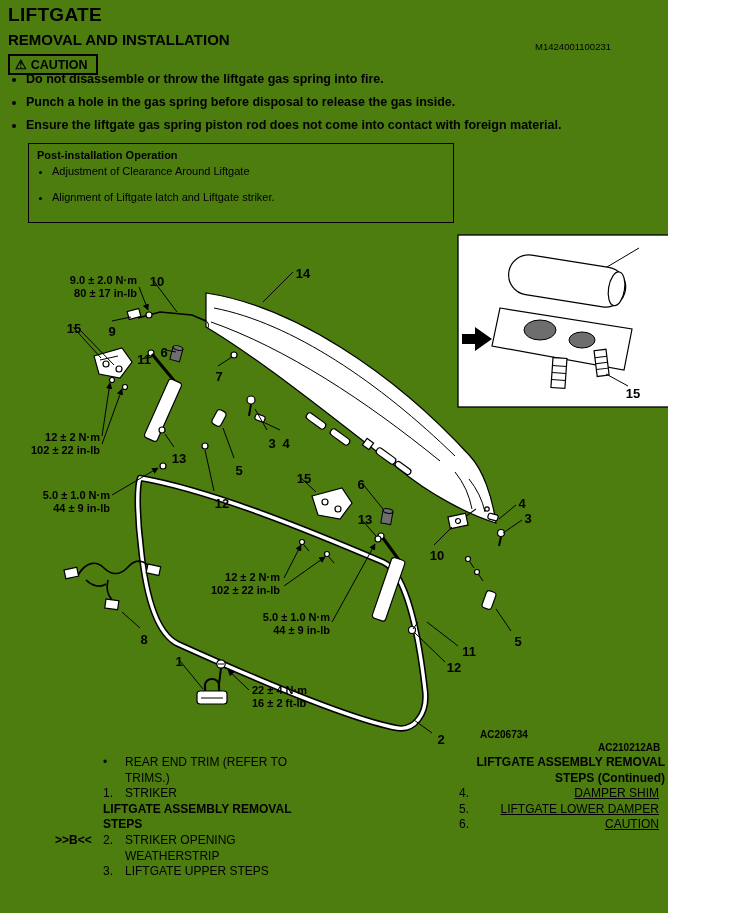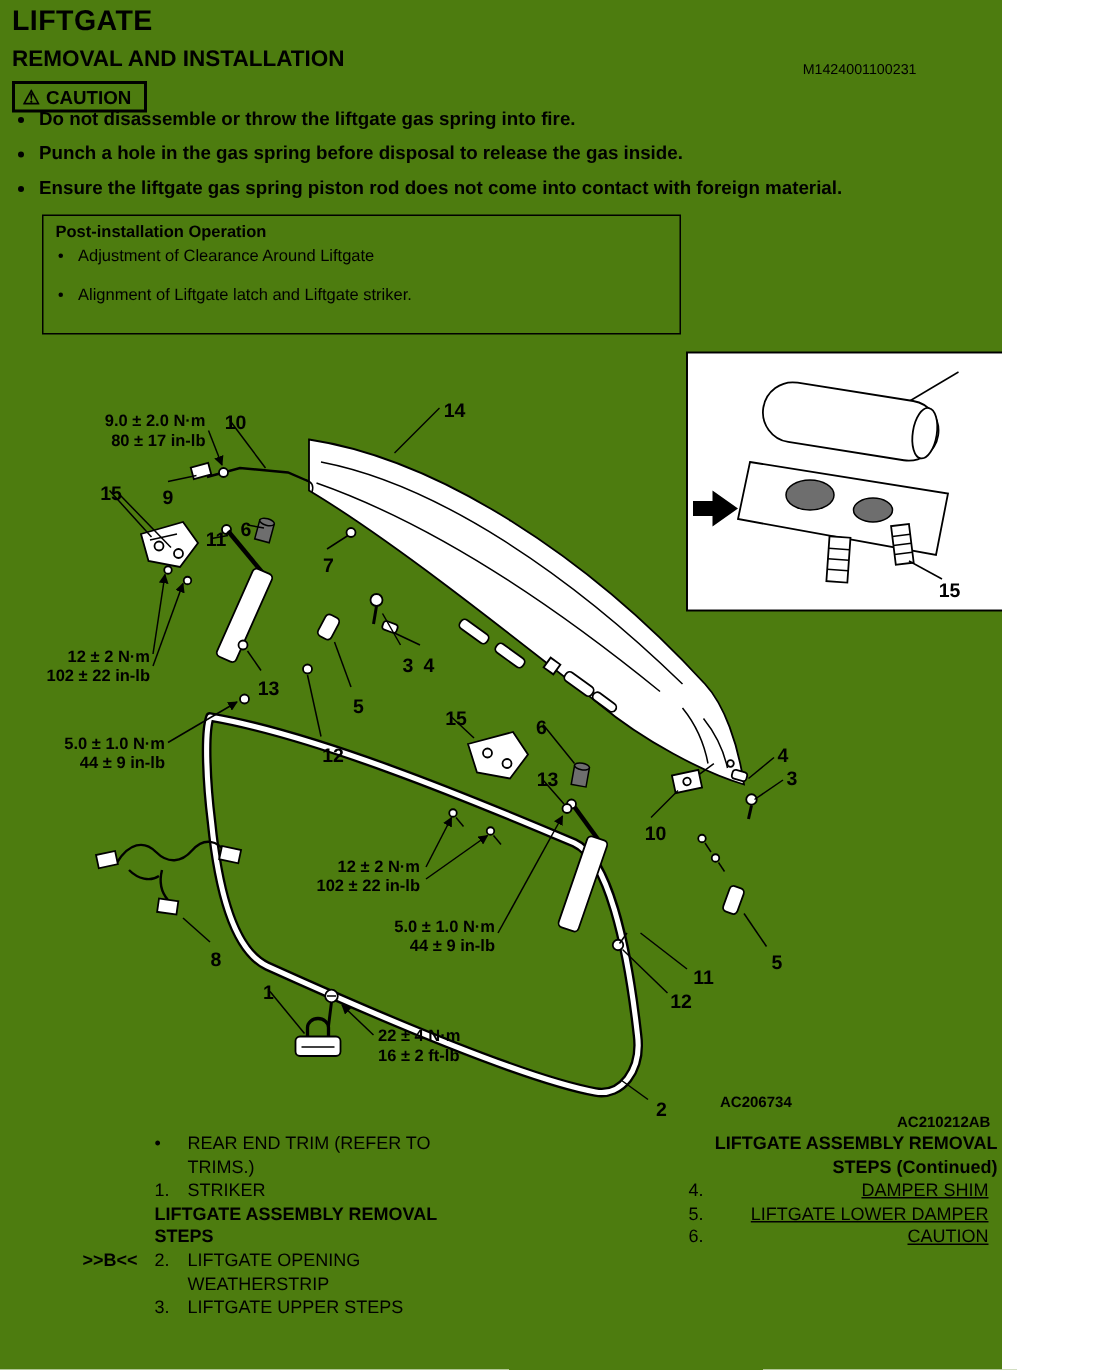--- a/index.html
+++ b/index.html
@@ -337,21 +337,21 @@
     </div>
     <div class="srow">
       <span class="tag"></span>
       <span class="mk">1.</span>
       <span class="tx">STRIKER</span>
     </div>
     <div class="step-title indent">LIFTGATE ASSEMBLY REMOVAL STEPS</div>
     <div class="srow">
       <span class="tag">&gt;&gt;B&lt;&lt;</span>
       <span class="mk">2.</span>
-      <span class="tx">LIFTGATE OPENING WEATHERSTRIP</span>
+      <span class="tx">STRIKER OPENING WEATHERSTRIP</span>
     </div>
     <div class="srow">
       <span class="tag"></span>
       <span class="mk">3.</span>
       <span class="tx">LIFTGATE UPPER STEPS</span>
     </div>
   </div>
 
   <div class="steps steps-right">
     <div class="step-title">LIFTGATE ASSEMBLY REMOVAL STEPS (Continued)</div>

